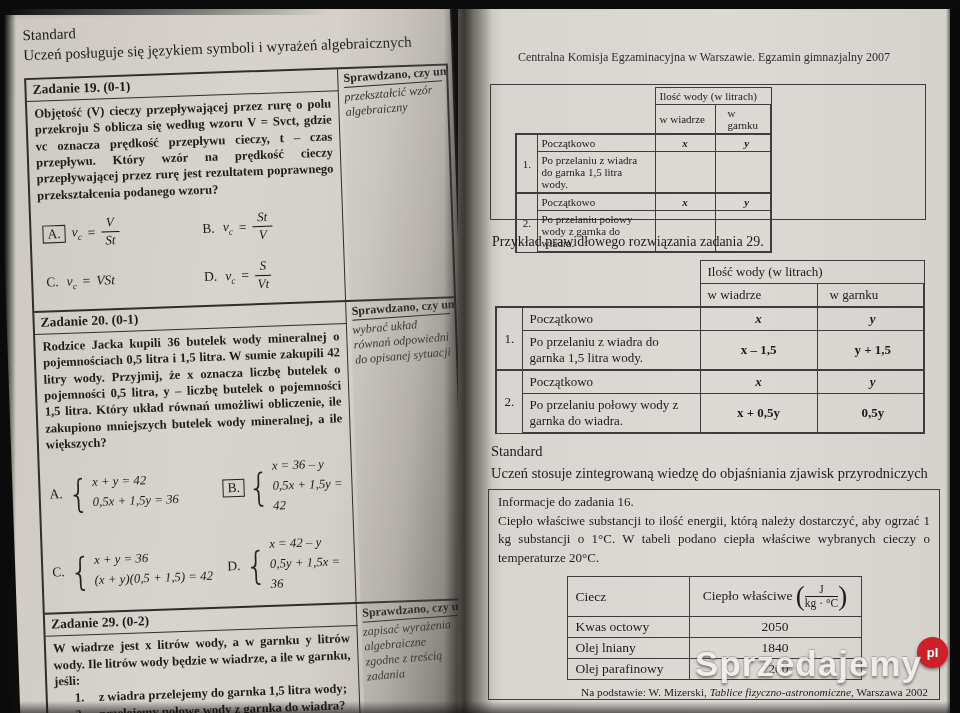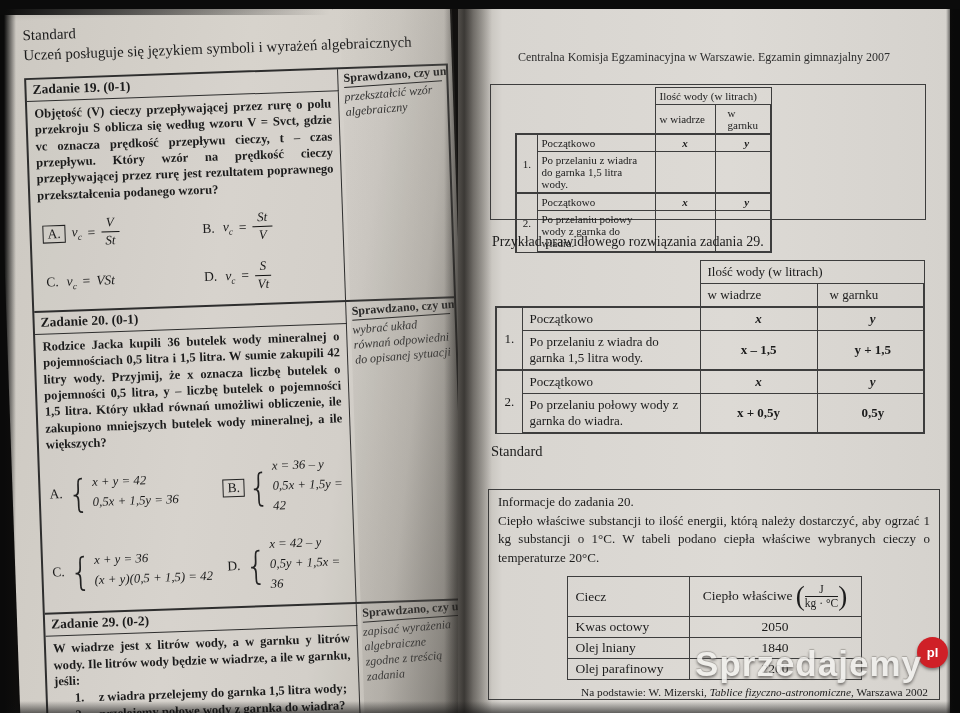--- a/index.html
+++ b/index.html
@@ -335,24 +335,25 @@
       <tr class="bb">
         <td>Po przelaniu połowy wody z garnka do wiadra.</td>
         <td class="valc v-bold">x + 0,5y</td>
         <td class="valc v-bold br">0,5y</td>
       </tr>
     </tbody>
       </table>
 
     <div class="rp-standard">
       <div>Standard</div>
+      <div>Uczeń stosuje zintegrowaną wiedzę do objaśniania zjawisk przyrodniczych</div>
     </div>
 
     <div class="info-box">
-      <div class="ib-title">Informacje do zadania 20.</div>
+      <div class="ib-title">Informacje do zadania 16.</div>
       <div class="ib-body">Ciepło właściwe substancji to ilość energii, którą należy dostarczyć, aby ogrzać 1 kg substancji o 1°C. W tabeli podano ciepła właściwe wybranych cieczy o temperaturze 20°C.</div>
 
       <table class="ctable">
         <tbody>
             <tr class="chead">
           <td class="c1">Ciecz</td>
           <td class="c2">
             <span>Ciepło właściwe</span>
             <span class="paren">(</span><span class="ufrac"><span class="fnum">J</span><span class="fden">kg · °C</span></span><span class="paren">)</span>
           </td>

